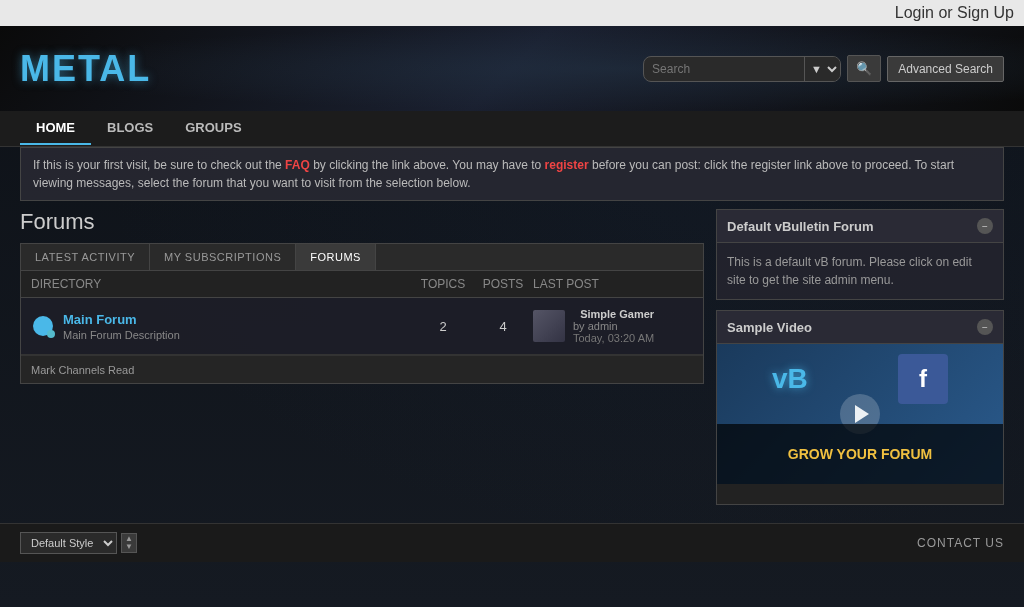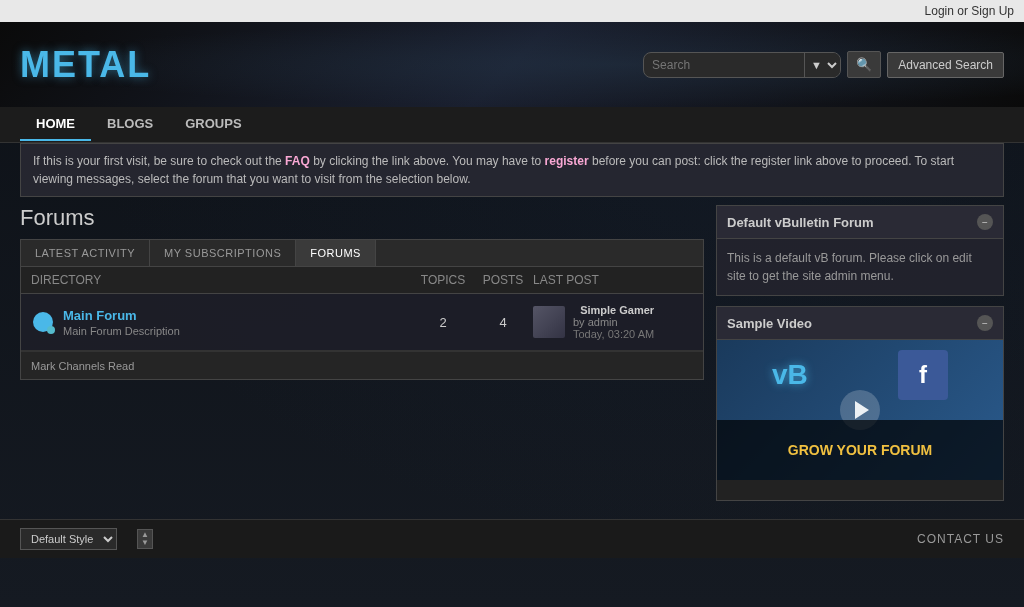--- a/index.html
+++ b/index.html
@@ -10,21 +10,21 @@
       color: #ccc;
       min-height: 607px;
       overflow: hidden;
     }
 
     
     #top-bar {
       background: #e8e8e8;
       text-align: right;
       padding: 4px 10px;
-      font-size: 12px;
+      font-size: 16px;
       color: #333;
     }
     #top-bar a { color: #333; text-decoration: none; }
 
     
     #header {
       position: relative;
       background: #111;
       height: 85px;
       display: flex;
@@ -129,21 +129,21 @@
     
     #notice {
       background: rgba(40,40,50,0.9);
       border: 1px solid #444;
       padding: 8px 12px;
       margin: 0 20px 0 20px;
       font-size: 12px;
       color: #bbb;
       line-height: 1.5;
     }
-    #notice a { color: #f9a8d4; text-align: right; }
+    #notice a { color: #ef4444; text-align: right; }
     #notice strong { color: #fff; }
 
     
     #content-area {
       display: flex;
       padding: 8px 20px;
       gap: 12px;
     }
 
     
@@ -414,21 +414,21 @@
       background: #1a1a1a;
       border-top: 1px solid #333;
       padding: 8px 20px;
       display: flex;
       align-items: center;
       justify-content: space-between;
     }
     #style-selector {
       display: flex;
       align-items: center;
-      gap: 20px;
+      gap: 4px;
     }
     #style-select {
       background: #2a2a2a;
       border: 1px solid #555;
       color: #ccc;
       padding: 3px 6px;
       font-size: 11px;
     }
     #style-arrows {
       display: flex;

